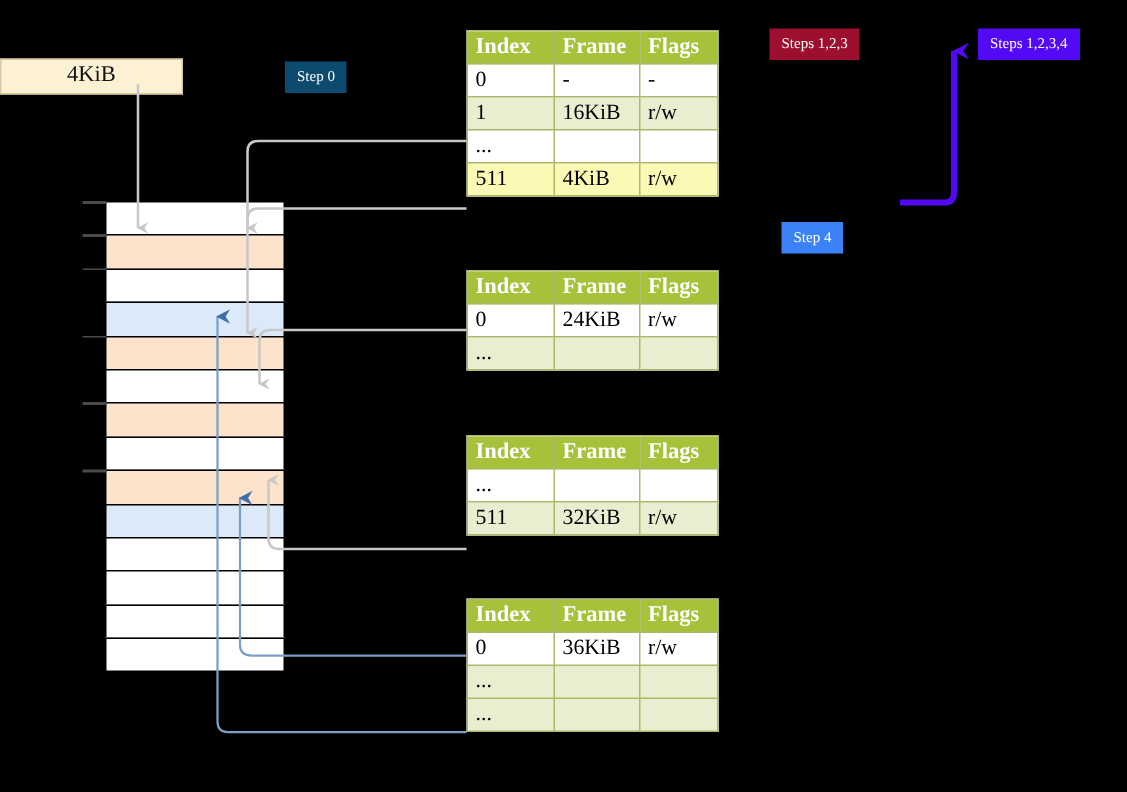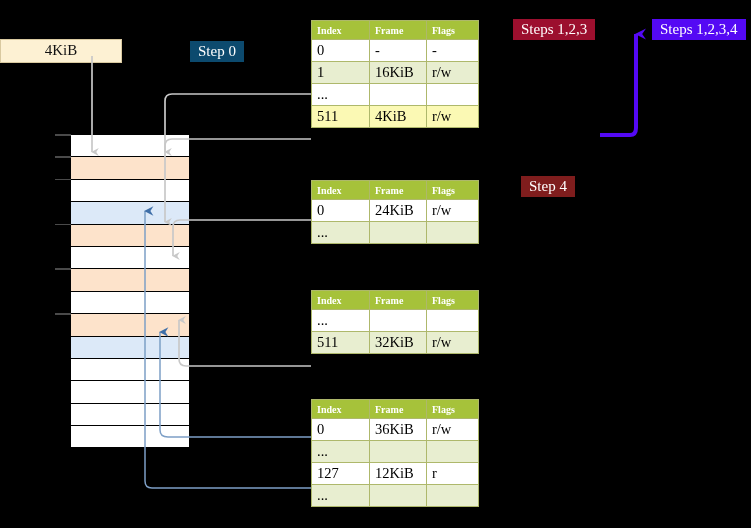--- a/index.html
+++ b/index.html
@@ -5,33 +5,33 @@
   html,body{margin:0;padding:0;background:#000;}
   body{width:751px;height:528px;position:relative;overflow:hidden;
        font-family:"Liberation Serif", serif;}
   .stage{position:absolute;left:0;top:0;width:751px;height:528px;}
 
   
   .ptable{position:absolute;border-collapse:collapse;background:#fff;
           border:1px solid #aeb86b;font-size:14.5px;}
   .ptable td,.ptable th{border:1px solid #aeb86b;padding:2px 5px;
           text-align:left;height:19px;box-sizing:border-box;}
-  .ptable th{background:#a6c23a;color:#fff;font-weight:bold;font-size:10px;}
+  .ptable th{background:#a6c23a;color:#fff;font-weight:bold;font-size:15px;}
   .ptable td.c-idx{width:58px;}
   .ptable td.c-frm{width:57px;}
   .ptable td.c-flg{width:52px;}
   .ptable th.c-idx{width:58px;}
   .ptable th.c-frm{width:57px;}
   .ptable th.c-flg{width:52px;}
   tr.alt td{background:#e8eed0;}
   tr.plain td{background:#ffffff;}
   td.hl{background:#fbf9b4 !important;}
 
   
-  .badge{position:absolute;color:#fff;font-size:15px;padding:2px 8px;
+  .badge{position:absolute;color:#fff;font-size:10px;padding:2px 8px;
          white-space:nowrap;line-height:17px;}
 
   
   .kbox{position:absolute;background:#fdf1d3;border:1px solid #d9c9a0;
         font-size:15px;text-align:center;line-height:20px;color:#111;}
 
   
   .memcol{position:absolute;}
   .memrow{position:absolute;left:0;box-sizing:border-box;
           border-top:1.6px solid #000;border-left:1.6px solid #000;
@@ -157,39 +157,34 @@
           <tr class="plain">
             <td class="c-idx">0</td>
             <td class="c-frm">36KiB</td>
             <td class="c-flg">r/w</td>
           </tr>
           <tr class="alt">
             <td class="c-idx">...</td>
             <td class="c-frm"></td>
             <td class="c-flg"></td>
           </tr>
-          <tr class="plain">
-            <td class="c-idx">127</td>
-            <td class="c-frm">12KiB</td>
-            <td class="c-flg">r</td>
-          </tr>
           <tr class="alt">
             <td class="c-idx">...</td>
             <td class="c-frm"></td>
             <td class="c-flg"></td>
           </tr>
         </tbody>
       </table>
     </div>
 
   <div id="badges-host">
       <div class="badge" style="left: 190px; top: 41px; background: #0c4a6e;">Step 0</div>
       <div class="badge" style="left: 513px; top: 19px; background: rgb(156, 15, 46);">Steps 1,2,3</div>
       <div class="badge" style="left: 652px; top: 19px; background: rgb(84, 9, 244); text-align: right;">Steps 1,2,3,4</div>
-      <div class="badge" style="left: 521px; top: 176px; background: #7f1d1d; text-align: right;">Step 4</div>
+      <div class="badge" style="left: 521px; top: 148px; background: #3b82f6; text-align: right;">Step 4</div>
     </div>
 
   <svg class="ov" viewBox="0 0 751 528">
     <defs>
       <marker id="grayhead" markerWidth="9" markerHeight="9" refX="4.2" refY="7.4" orient="auto" markerUnits="userSpaceOnUse">
         <path d="M0.3,0.6 L4.2,8.2 L8.1,0.6 L4.2,3.1 Z" fill="#c8c8c8"></path>
       </marker>
       <marker id="grayheadup" markerWidth="9" markerHeight="9" refX="4.2" refY="1.6" orient="auto" markerUnits="userSpaceOnUse">
         <path d="M0.3,8.4 L4.2,0.8 L8.1,8.4 L4.2,5.9 Z" fill="#c8c8c8"></path>
       </marker>

